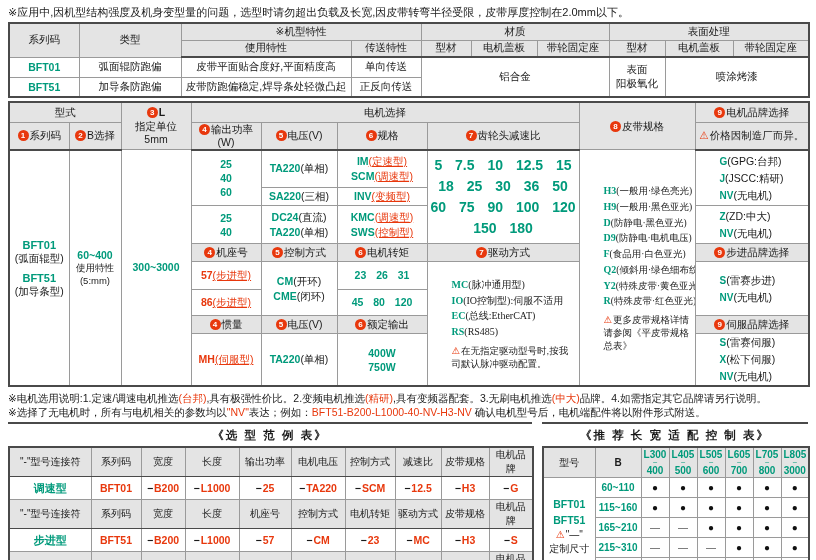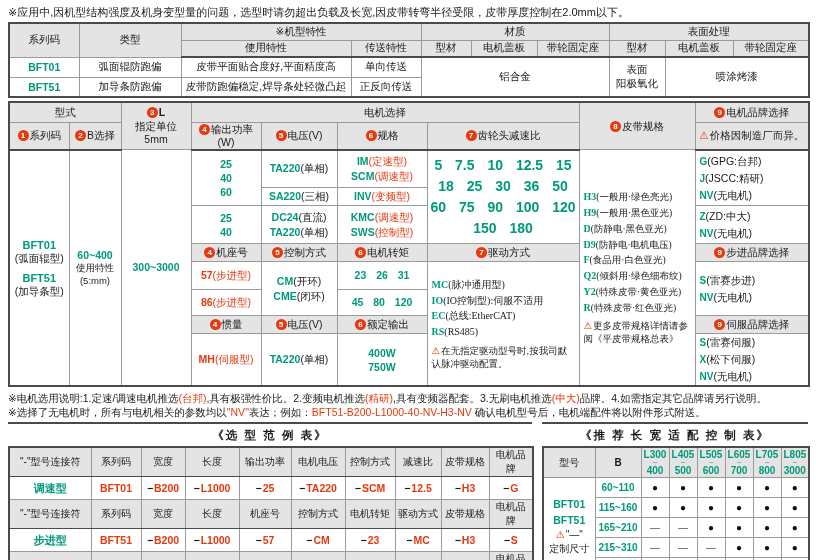--- a/index.html
+++ b/index.html
@@ -7,38 +7,38 @@
   .page{width:800px;padding:4px 8px 0 8px;}
   .top-note{font-size:11px;line-height:16px;margin-bottom:2px;white-space:nowrap;}
   table{border-collapse:collapse;table-layout:fixed;background:#fff;}
   td{border:1px solid #9a9a9a;font-size:10.5px;text-align:center;vertical-align:middle;padding:0 2px;overflow:hidden;}
   .spec-table,.main-table,.ex-table,.fit-table{border:2px solid #4a4a4a;}
   .hd{background:#e4e4e4;}
   .thickb td{border-bottom:2px solid #4a4a4a;}
   .g{color:#009a7b;font-weight:bold;}
   .r{color:#e8380d;font-weight:bold;}
   .lk{color:#1a1a1a;font-weight:normal;}
-  .lr{color:#e8380d;font-weight:normal;}
+  .lr{color:#e8380d;font-weight:normal;text-decoration:underline;}
   .nc{display:inline-block;width:11px;height:11px;border-radius:50%;background:#e8380d;color:#fff;font-size:8px;line-height:11px;text-align:center;font-weight:bold;margin-right:1px;vertical-align:1px;}
   .warnsym{color:#e8380d;font-weight:bold;margin-right:1px;}
   
   .h17{height:17px}.h20{height:20px}.h22{height:22px}.h38{height:38px}.h18{height:18px}.h28{height:28px}.h26{height:26px}.h44{height:44px}
   .spec-table td{font-size:10.5px;}
   .main-table{margin-top:3px;}
   .main-table td{font-size:10.5px;line-height:1.25;}
   .series-cell .pair{display:block;margin:7px 0;}
   .series-cell .pair span{display:block;line-height:1.2;}
   .series-cell .pair .code{font-size:11px;}
   .b-cell div{line-height:1.3;}
   .pair{line-height:1.45;white-space:nowrap;}
   .pair .code{font-size:10.5px;}
   .power div,.rated div{line-height:1.35;}
   .gear div{word-spacing:9px;line-height:1.5;color:#009a7b;font-weight:bold;font-size:14px;}
   .torq{word-spacing:7px;margin-left:46px;}
-  .belt,.drive,.brand,.brand2c{text-align:left;padding-left:4px;}
+  .belt,.drive,.brand,.brand2c{text-align:left;padding-left:24px;}
   .belt .pair,.drive .pair{line-height:1.5;font-family:Liberation Serif, serif;}
   .belt .pair .code,.drive .pair .code,.brand .pair .code,.brand2c .pair .code{font-size:10px;}
   .belt .lk{font-size:9.5px;}
   .drive .lk{font-size:10px;}
   .cellnote{font-size:9.5px;text-align:left;line-height:1.35;margin-top:5px;}
   .brand .pair,.brand2c .pair{line-height:1.6;}
   .pricenote{font-size:9.5px;margin-top:48px;}
   .notes{margin-top:4px;}
   .notes .nline{font-size:10.5px;line-height:14px;white-space:nowrap;}
   .nline .sk{color:#1a1a1a;}

